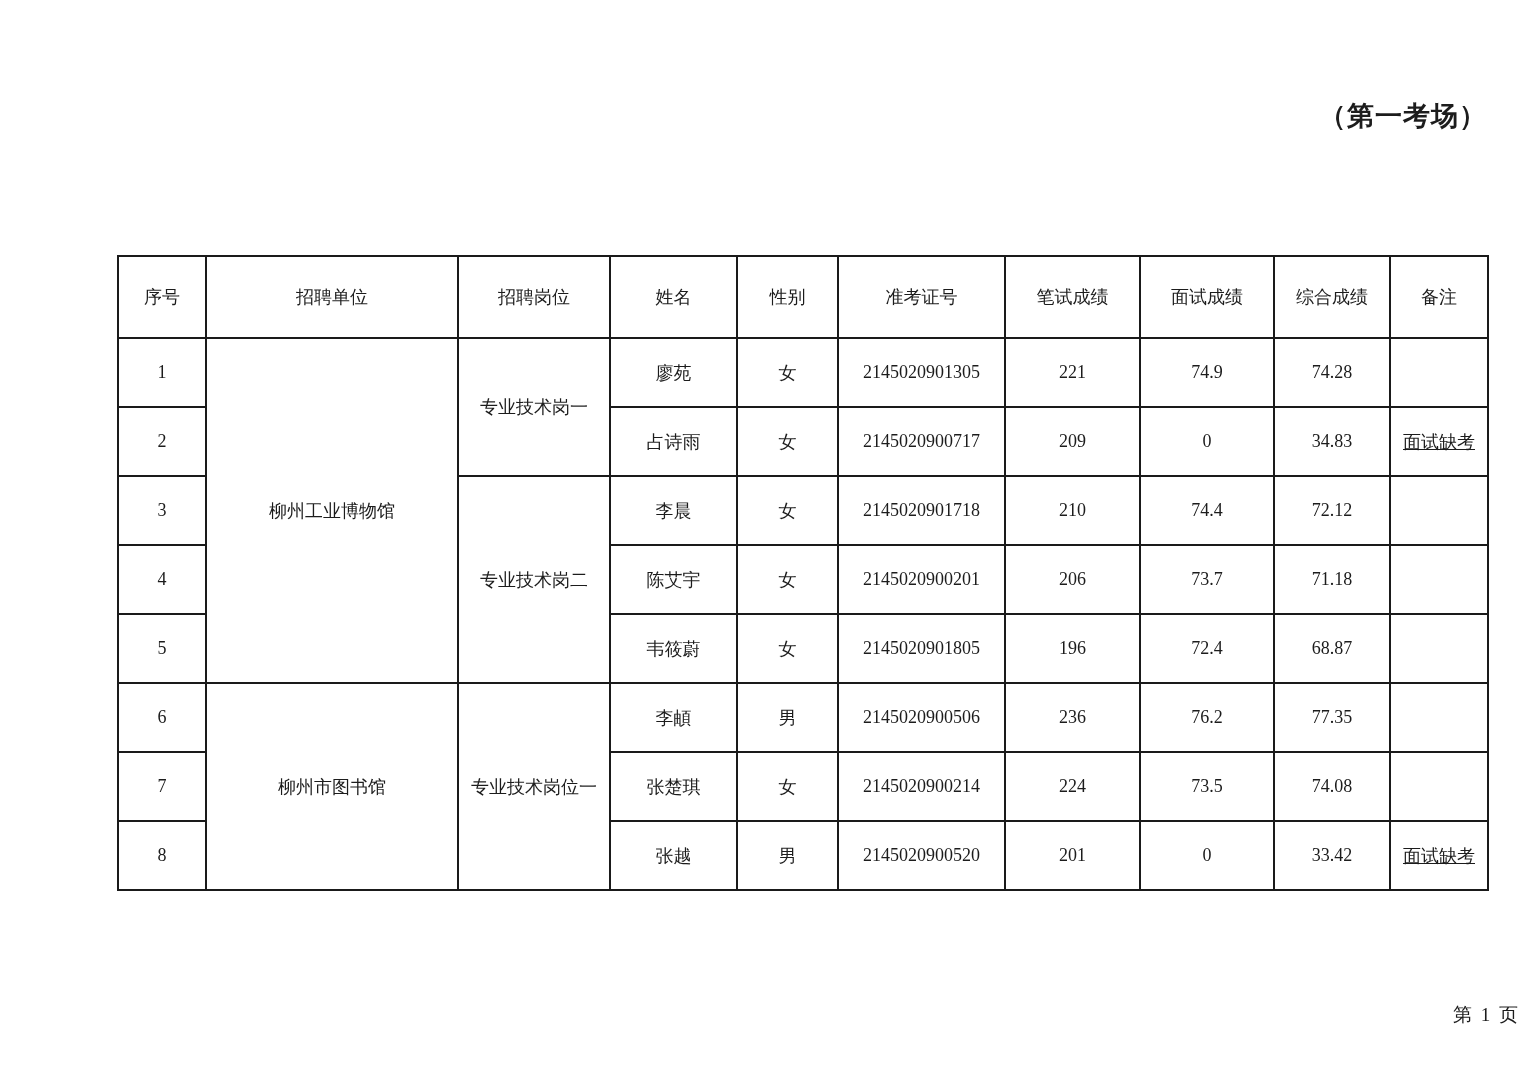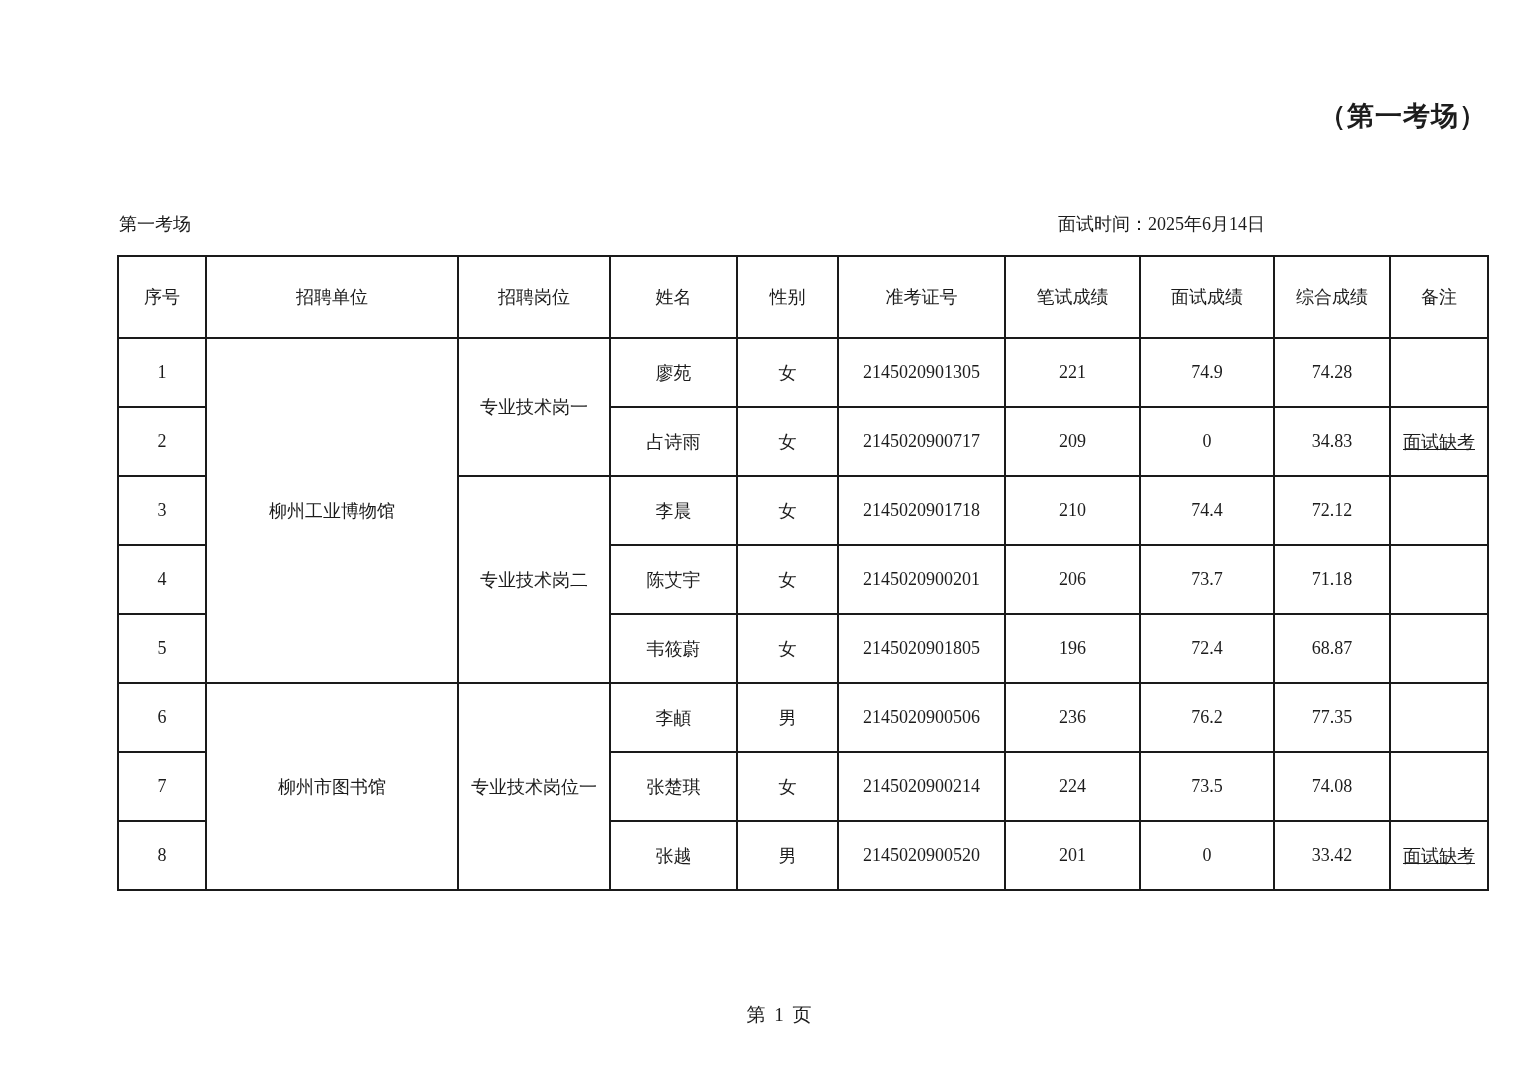--- a/index.html
+++ b/index.html
@@ -71,39 +71,35 @@
   col.c-interv   { width: 134px; }
   col.c-comp     { width: 116px; }
   col.c-remark   { width: 98px; }
 
   .unit-cell, .position-cell { font-size: 17px; }
   .remark-cell { font-size: 17px; text-decoration: underline; }
 
   .footer {
     position: absolute;
     left: 0; width: 1520px; top: 1002px;
-    text-align: center;
+    text-align: right;
     font-size: 19px;
     letter-spacing: 2px;
     padding-left: 40px;
   }
 </style>
 </head>
 <body>
 
 <div class="page">
 
   <div class="title-block">
     <div class="title-line2">（第一考场）</div>
   </div>
 
-  <div class="meta-row">
-    <span class="meta-venue">第一考场</span>
-    <span class="meta-time">面试时间：2025年6月14日</span>
-  </div>
 
   <table class="score-table">
     <colgroup>
       <col class="c-seq">
         <col class="c-unit">
         <col class="c-position">
         <col class="c-name">
         <col class="c-gender">
       <col class="c-examno">
         <col class="c-written">

